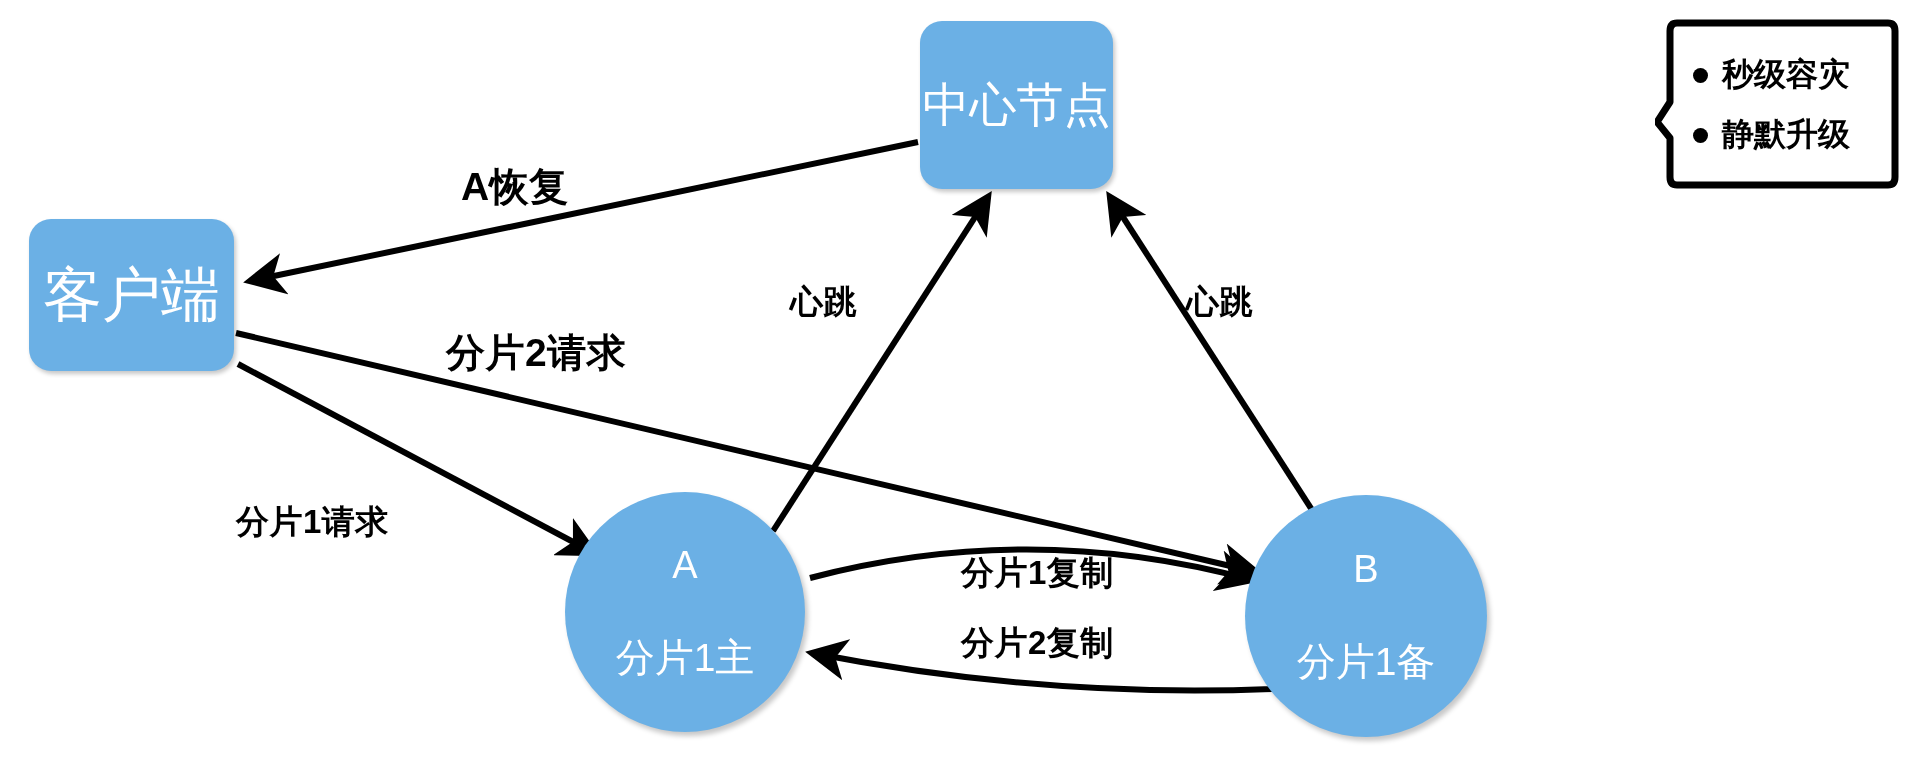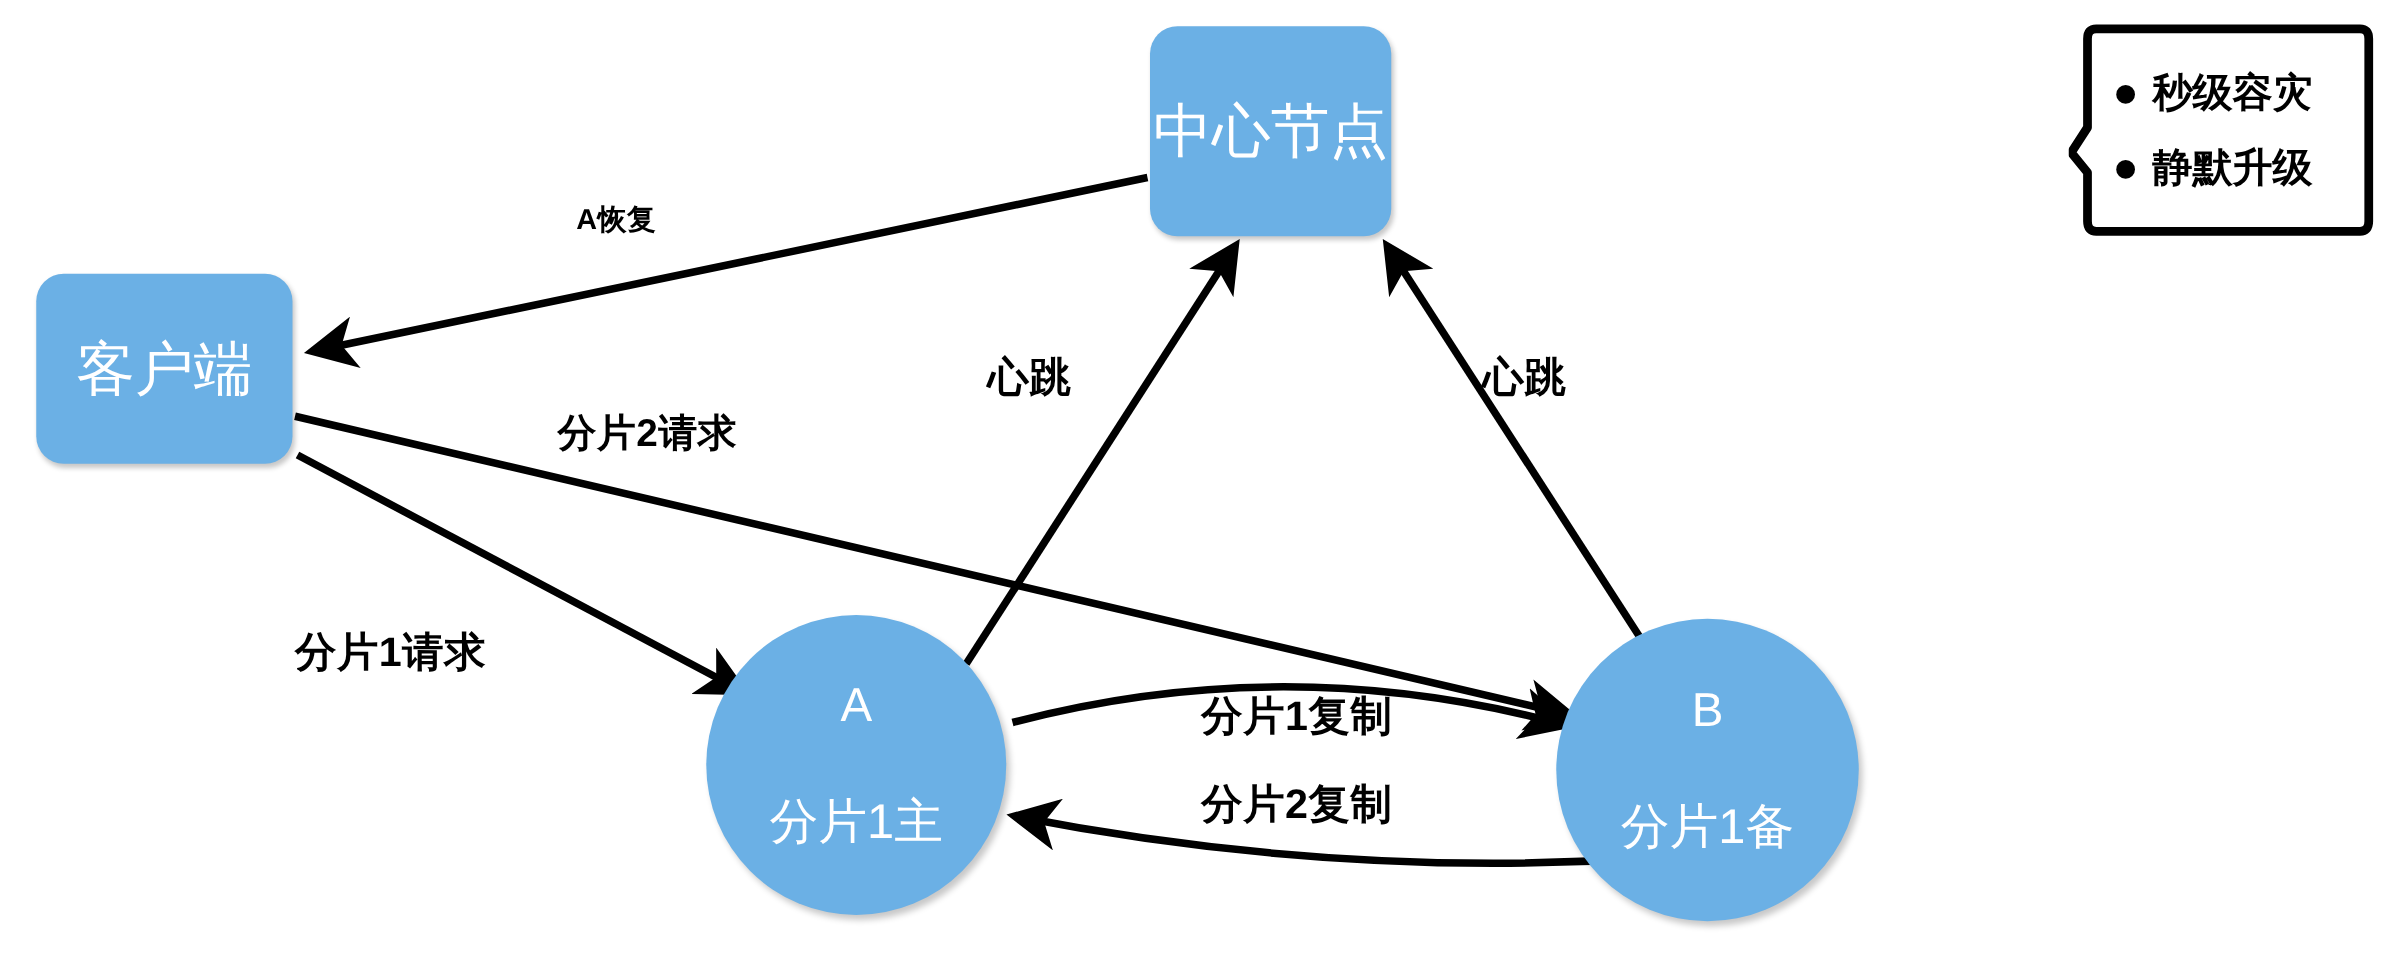--- a/index.html
+++ b/index.html
@@ -54,21 +54,21 @@
     text-align: center;
     line-height: 1.16;
     white-space: nowrap;
   }
   #node-client {
     left: 29px;
     top: 219px;
     width: 205px;
     height: 152px;
   }
-  #node-client .node-line { font-size: 47px; text-align: right; }
+  #node-client .node-line { font-size: 59px; text-align: right; }
   #node-center {
     left: 920px;
     top: 21px;
     width: 193px;
     height: 168px;
   }
   #node-center .node-line { font-size: 47px; }
   #node-a {
     left: 565px;
     top: 492px;
@@ -88,22 +88,22 @@
 
   
   .edge-label {
     position: absolute;
     color: #000000;
     font-weight: bold;
     white-space: nowrap;
     z-index: 4;
     letter-spacing: 0.5px;
   }
-  #label-a-recover   { left: 461px; top: 160px; font-size: 23px; }
-  #label-shard2-req  { left: 446px; top: 326px; font-size: 31px; }
+  #label-a-recover   { left: 461px; top: 160px; font-size: 39px; }
+  #label-shard2-req  { left: 446px; top: 326px; font-size: 39px; }
   #label-shard1-req  { left: 236px; top: 500px; font-size: 33px; }
   #label-heartbeat-a { left: 790px; top: 280px; font-size: 33px; }
   #label-heartbeat-b { left: 1186px; top: 280px; font-size: 33px; }
   #label-shard1-rep  { left: 961px; top: 551px; font-size: 33px; }
   #label-shard2-rep  { left: 961px; top: 621px; font-size: 33px; }
 
   
   #legend-callout {
     position: absolute;
     left: 1655px;

